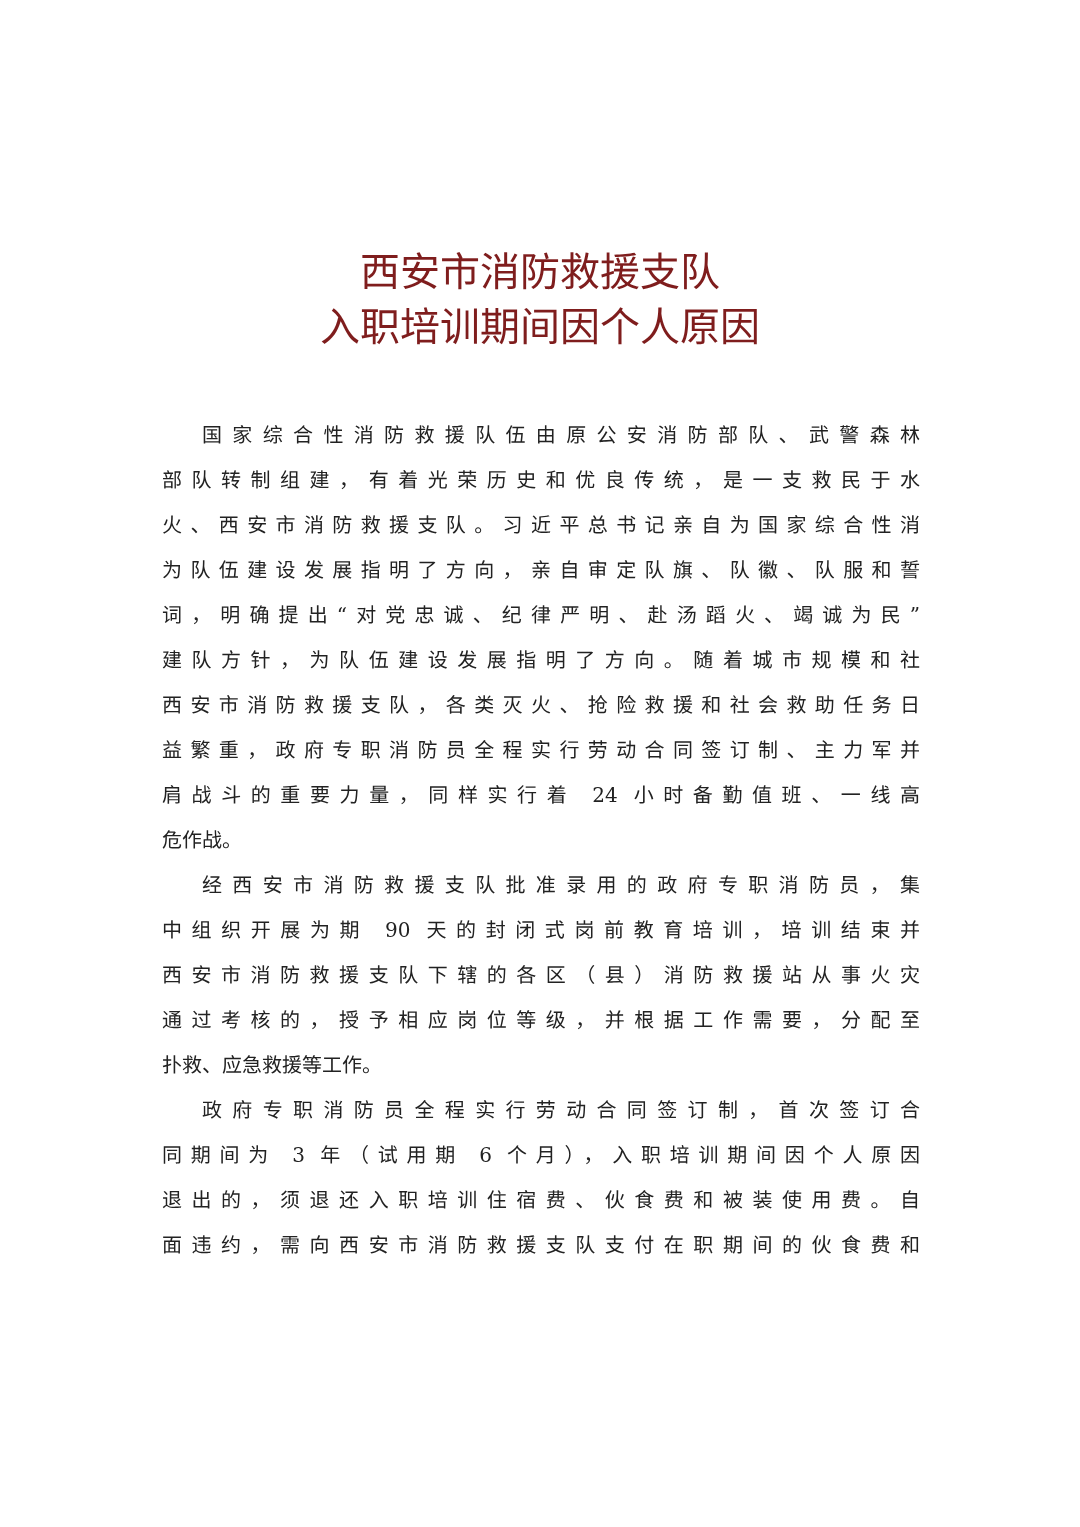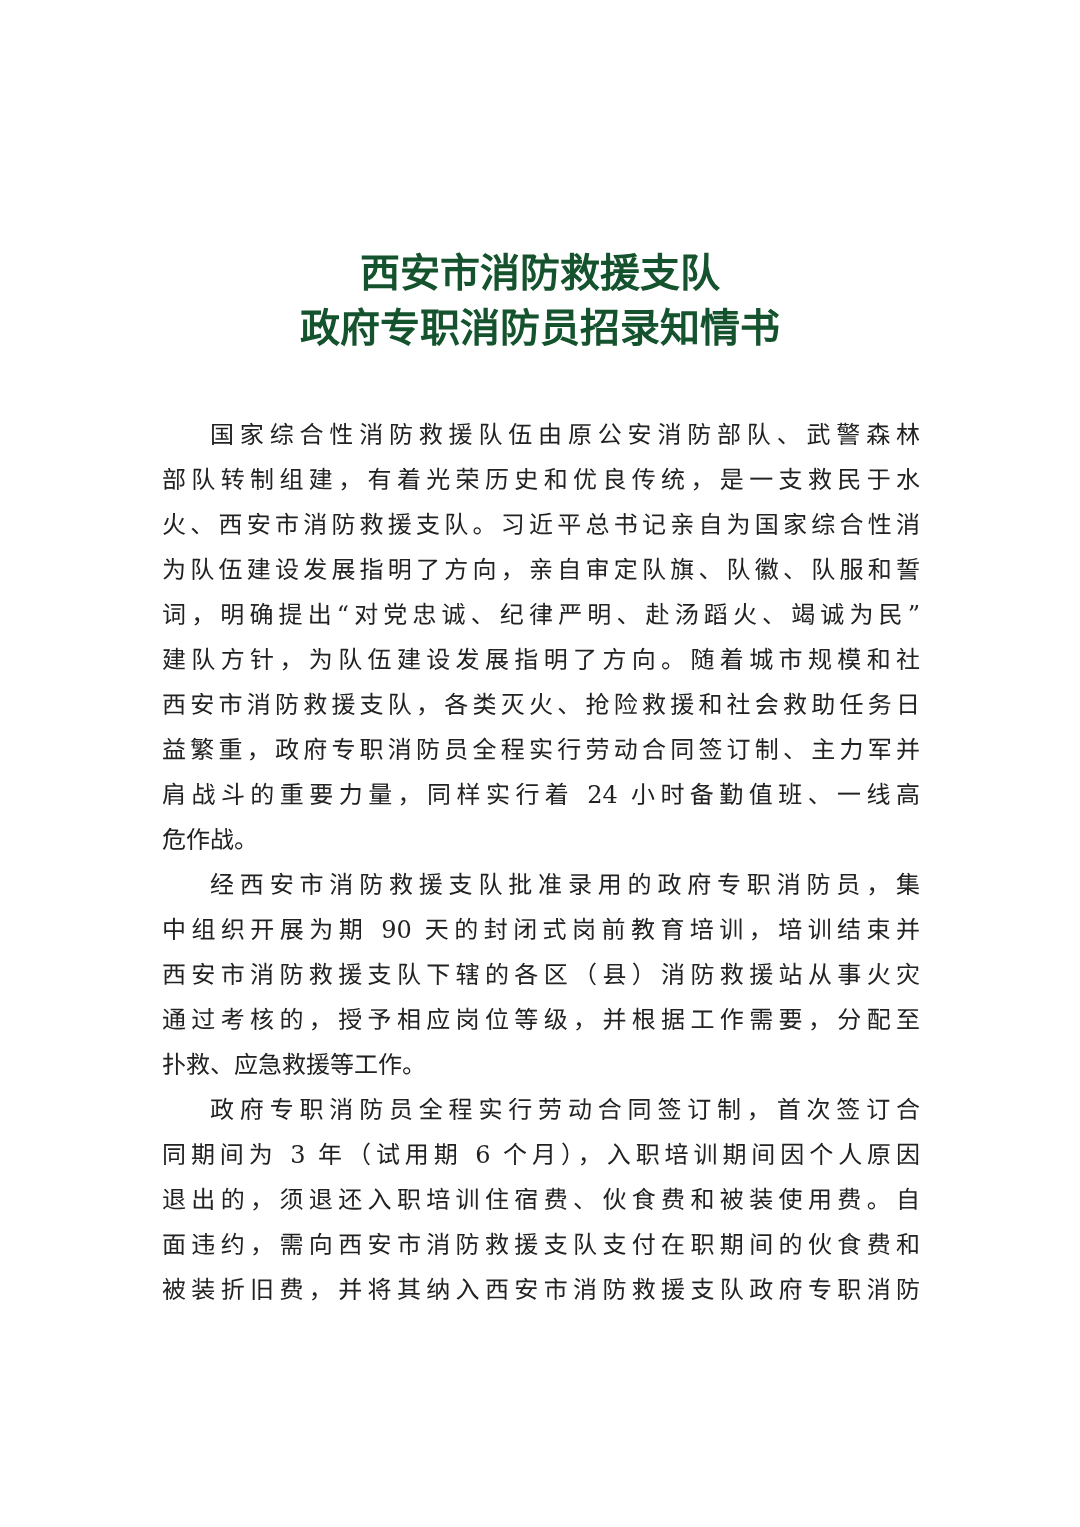--- a/index.html
+++ b/index.html
@@ -12,35 +12,35 @@
     width: 1080px;
     height: 1527px;
     margin: 0 auto;
     background: #ffffff;
     overflow: hidden;
     font-family: "DejaVu Serif", serif;
   }
   .title-block {
     padding-top: 245px;
     text-align: center;
-    color: #14532d;
-    font-weight: bold;
+    color: #7f1d1d;
+    font-weight: normal;
     font-size: 40px;
     line-height: 55px;
     letter-spacing: 0;
   }
   .title-line {
     height: 55px;
   }
   .body-block {
     margin-top: 58px;
     margin-left: 162px;
     width: 758px;
     color: #222222;
-    font-size: 24px;
+    font-size: 20px;
     line-height: 45px;
   }
   .paragraph {
     margin: 0;
   }
   .text-line {
     height: 45px;
     text-align: justify;
     text-align-last: justify;
     white-space: nowrap;
@@ -51,21 +51,21 @@
   .text-line.para-end {
     text-align-last: left;
   }
 </style>
 </head>
 <body>
 
 <div class="page">
   <div class="title-block">
     <div class="title-line">西安市消防救援支队</div>
-    <div class="title-line">政府专职消防员招录知情书</div>
+    <div class="title-line">入职培训期间因个人原因</div>
   </div>
   <div class="body-block">
       <div class="paragraph">
         <div class="text-line first-line">国家综合性消防救援队伍由原公安消防部队、武警森林</div>
         <div class="text-line">部队转制组建，有着光荣历史和优良传统，是一支救民于水</div>
         <div class="text-line">火、西安市消防救援支队。习近平总书记亲自为国家综合性消</div>
         <div class="text-line">为队伍建设发展指明了方向，亲自审定队旗、队徽、队服和誓</div>
         <div class="text-line">词，明确提出“对党忠诚、纪律严明、赴汤蹈火、竭诚为民”</div>
         <div class="text-line">建队方针，为队伍建设发展指明了方向。随着城市规模和社</div>
         <div class="text-line">西安市消防救援支队，各类灭火、抢险救援和社会救助任务日</div>
@@ -78,16 +78,15 @@
         <div class="text-line">中组织开展为期 90 天的封闭式岗前教育培训，培训结束并</div>
         <div class="text-line">西安市消防救援支队下辖的各区（县）消防救援站从事火灾</div>
         <div class="text-line">通过考核的，授予相应岗位等级，并根据工作需要，分配至</div>
         <div class="text-line para-end">扑救、应急救援等工作。</div>
       </div>
       <div class="paragraph">
         <div class="text-line first-line">政府专职消防员全程实行劳动合同签订制，首次签订合</div>
         <div class="text-line">同期间为 3 年（试用期 6 个月），入职培训期间因个人原因</div>
         <div class="text-line">退出的，须退还入职培训住宿费、伙食费和被装使用费。自</div>
         <div class="text-line">面违约，需向西安市消防救援支队支付在职期间的伙食费和</div>
-        <div class="text-line">被装折旧费，并将其纳入西安市消防救援支队政府专职消防</div>
       </div>
     </div>
 </div>
 
 </body></html>

